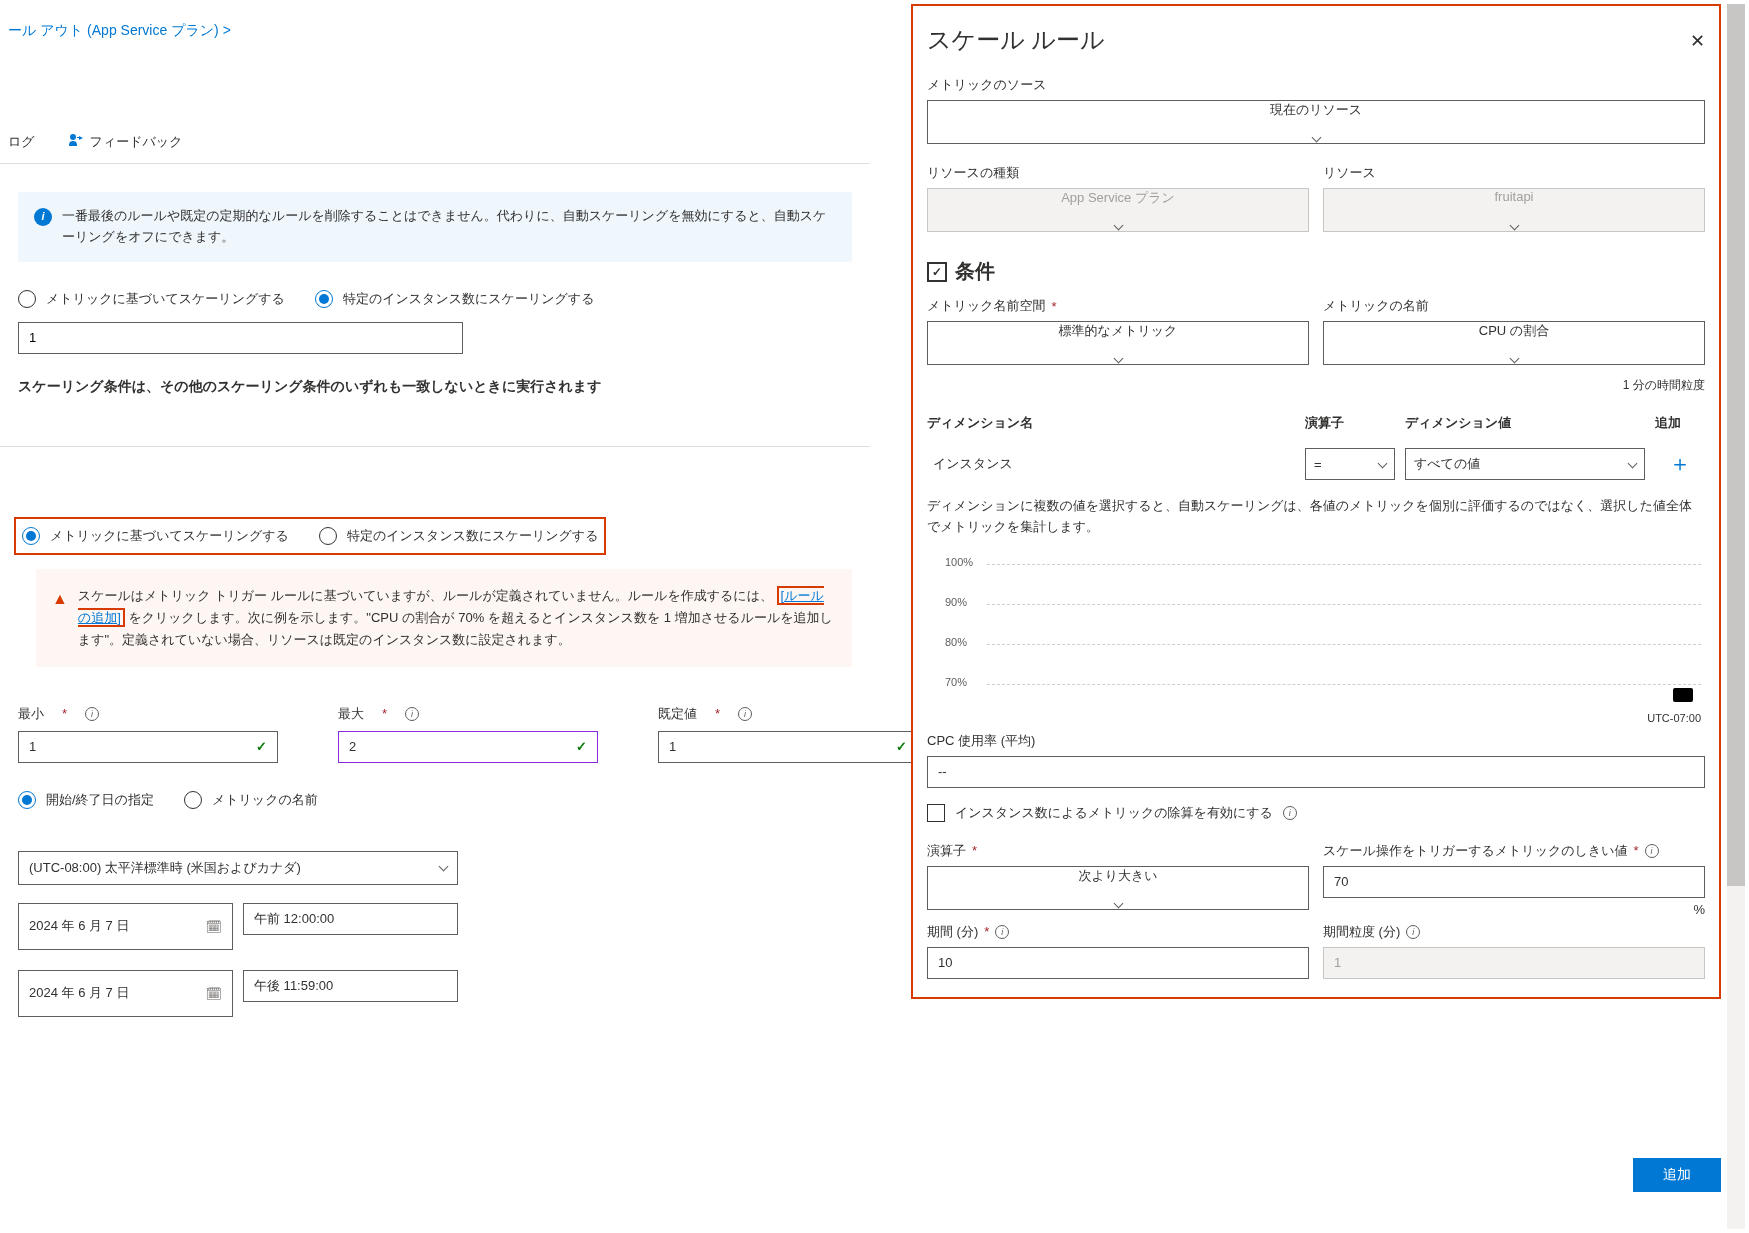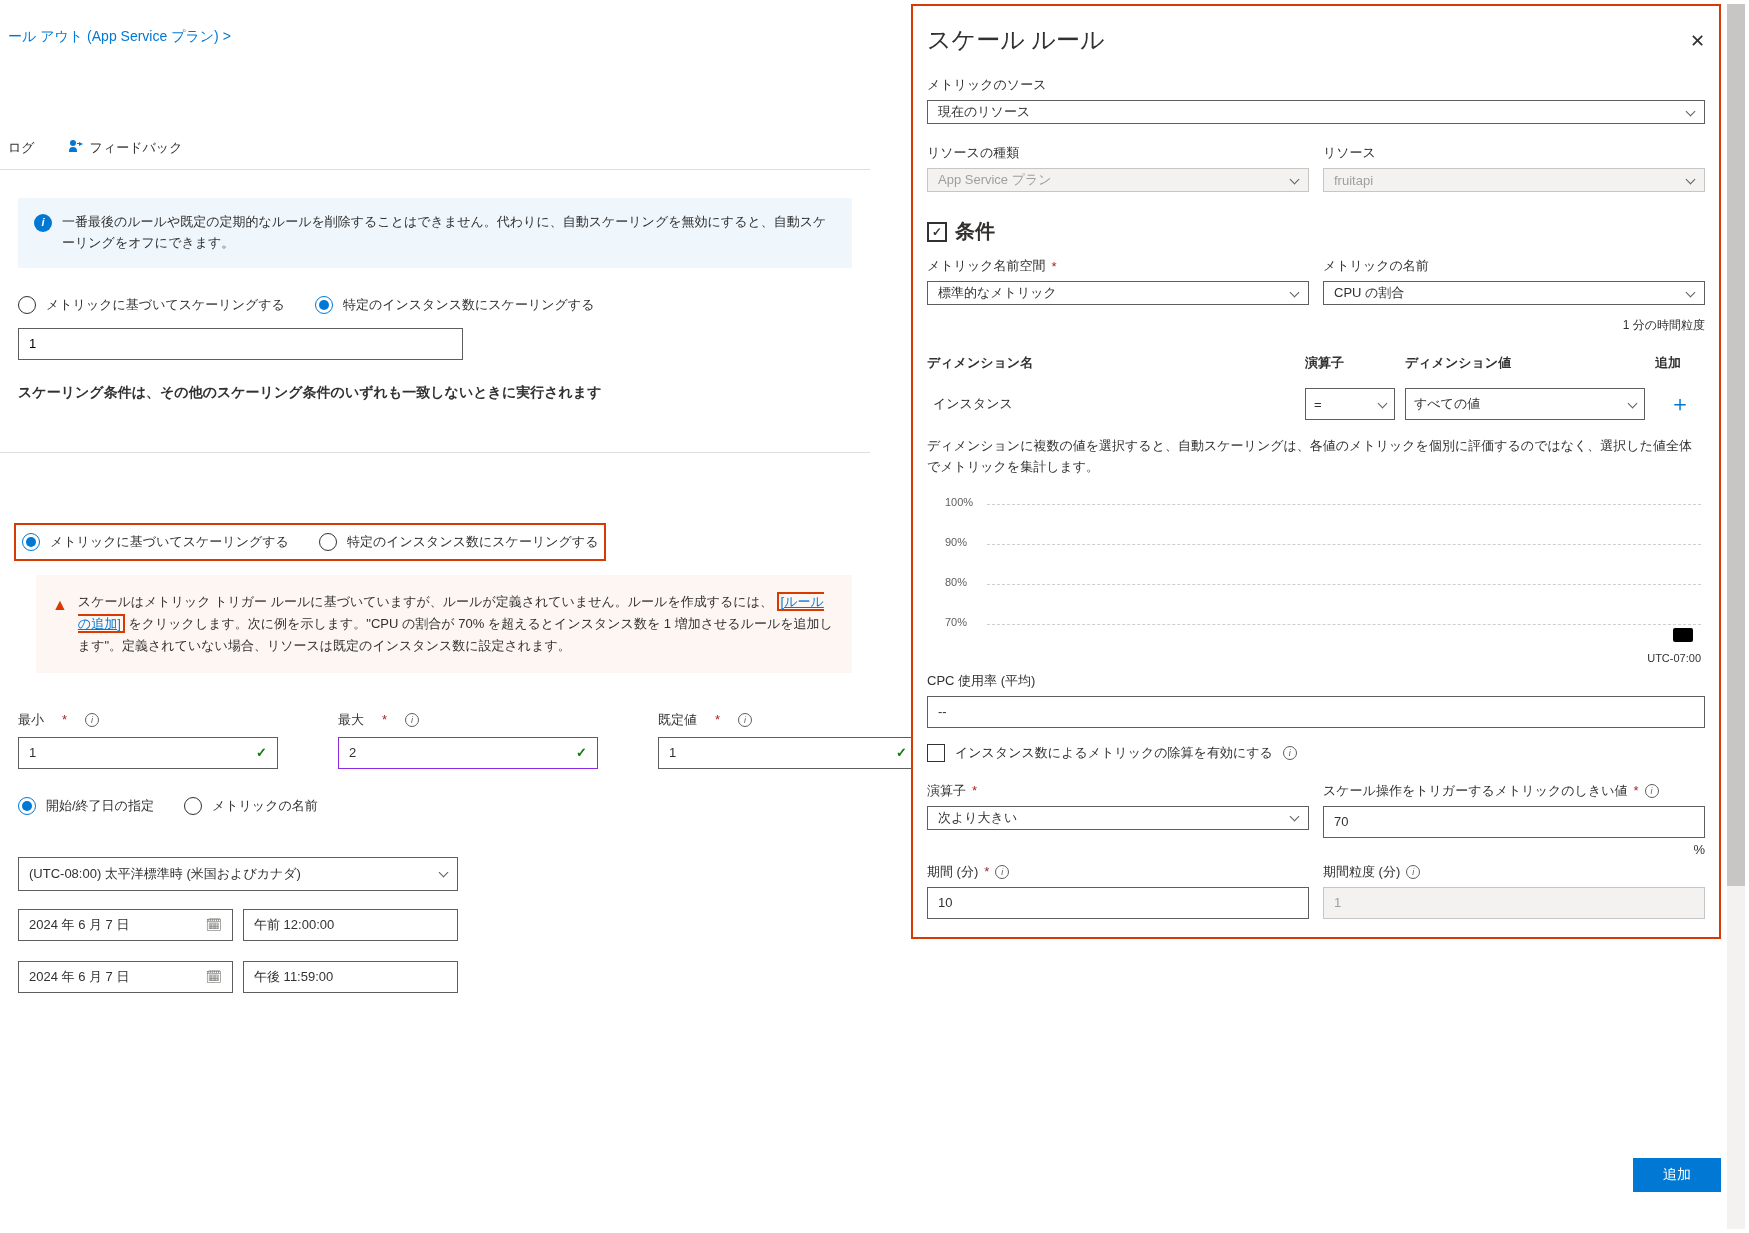--- a/index.html
+++ b/index.html
@@ -1,18 +1,18 @@
 <!DOCTYPE html>
 <html><head>
 <meta charset="utf-8">
 <style>
 * { box-sizing: border-box; margin: 0; padding: 0; font-family: 'Segoe UI', 'Yu Gothic UI', sans-serif; }
 body { background: #fff; color: #323130; font-size: 13px; width: 1749px; height: 1233px; position: relative; overflow: hidden; }
 
-.left-panel { position: absolute; left: 0; top: 8px; width: 870px; padding: 20px 0 0 0; }
+.left-panel { position: absolute; left: 0; top: 2px; width: 870px; padding: 20px 0 0 0; }
 .breadcrumb { color: #0078d4; font-size: 14px; padding-left: 8px; }
 .toolbar { display: flex; align-items: center; gap: 33px; padding: 12px 8px; margin-top: 80px; border-bottom: 1px solid #e1dfdd; }
 .toolbar-item { display: flex; align-items: center; gap: 6px; cursor: pointer; color: #323130; }
 .feedback-icon { color: #0078d4; }
 
 .info-box { background: #eff6fc; border-radius: 2px; padding: 14px 16px; margin: 28px 18px 24px 18px; display: flex; gap: 10px; line-height: 1.6; }
 .info-icon-circle { width: 18px; height: 18px; border-radius: 50%; background: #0078d4; color: #fff; display: flex; align-items: center; justify-content: center; font-size: 11px; font-weight: bold; font-style: italic; flex-shrink: 0; margin-top: 2px; }
 
 .radio-row { display: flex; gap: 30px; align-items: center; padding: 4px 18px 14px 18px; }
 .radio { display: flex; align-items: center; gap: 10px; cursor: pointer; }
@@ -34,30 +34,30 @@
 .limit-group { display: flex; flex-direction: column; gap: 8px; }
 .limit-label { font-size: 13px; display: flex; align-items: center; gap: 18px; }
 .req-star { color: #a4262c; }
 .limit-input { width: 260px; height: 32px; border: 1px solid #605e5c; padding: 0 10px; display: flex; align-items: center; justify-content: space-between; }
 .limit-input.purple-focus { border-color: #8a2be2; }
 .check-icon { color: #107c10; font-weight: bold; }
 
 .tz-select { width: 440px; height: 34px; border: 1px solid #605e5c; margin: 28px 18px 14px 18px; display: flex; align-items: center; justify-content: space-between; padding: 0 10px; }
 
 .date-row { display: flex; gap: 10px; padding: 4px 18px; }
-.date-input { width: 215px; height: 32px; border: 1px solid #605e5c; padding: 0 10px; display: flex; align-items: center; justify-content: space-between; }
+.date-input { width: 215px; height: 47px; border: 1px solid #605e5c; padding: 0 10px; display: flex; align-items: center; justify-content: space-between; }
 .time-input { width: 215px; height: 32px; border: 1px solid #605e5c; padding: 0 10px; display: flex; align-items: center; }
 
 
 .right-panel { position: absolute; right: 28px; top: 4px; width: 810px; border: 2px solid #d83b01; padding: 18px 14px; background: #fff; }
 .panel-title { font-size: 24px; font-weight: 400; }
 .close-x { position: absolute; right: 14px; top: 24px; font-size: 18px; cursor: pointer; }
 .field-block { margin-top: 20px; }
 .field-label { font-size: 13px; margin-bottom: 6px; display: flex; align-items: center; gap: 6px; }
-.select-box { height: 24px; border: 1px solid #605e5c; padding: 0 10px; display: flex; align-items: center; justify-content: space-between; width: 100%; }
+.select-box { height: 44px; border: 1px solid #605e5c; padding: 0 10px; display: flex; align-items: center; justify-content: space-between; width: 100%; flex-direction: column; }
 .select-box.disabled { background: #f3f2f1; color: #a19f9d; border-color: #c8c6c4; }
 
 .two-col { display: flex; gap: 14px; }
 .two-col > div { flex: 1; }
 
 .section-header { display: flex; align-items: center; gap: 8px; margin-top: 26px; font-size: 20px; font-weight: 600; }
 .section-icon { width: 20px; height: 20px; border: 2px solid #323130; display: flex; align-items: center; justify-content: center; font-size: 12px; }
 
 .meta-right { text-align: right; font-size: 12px; margin-top: 12px; }
 

